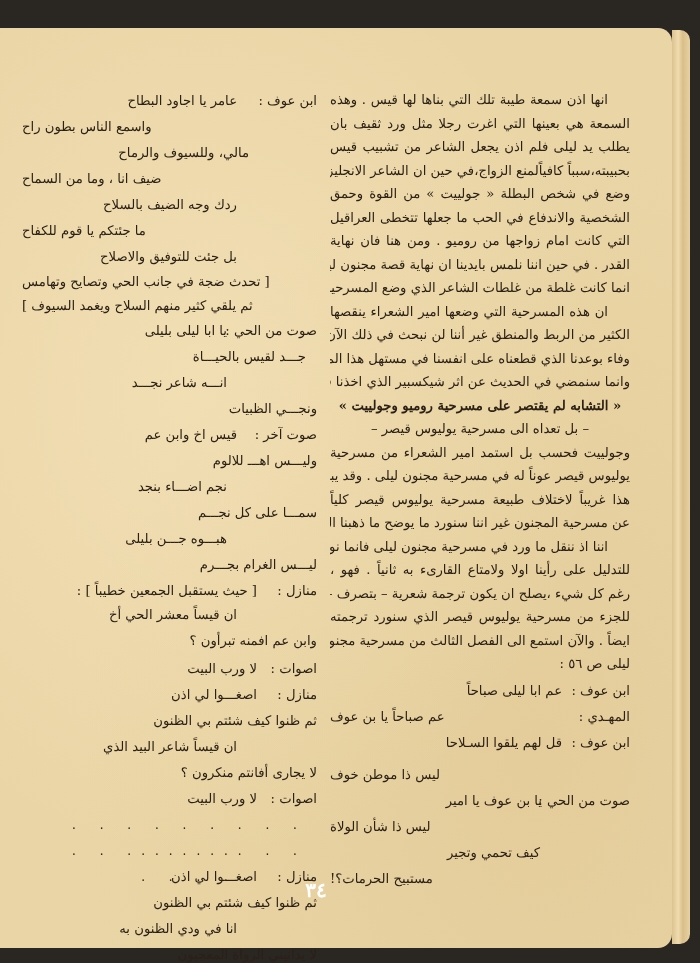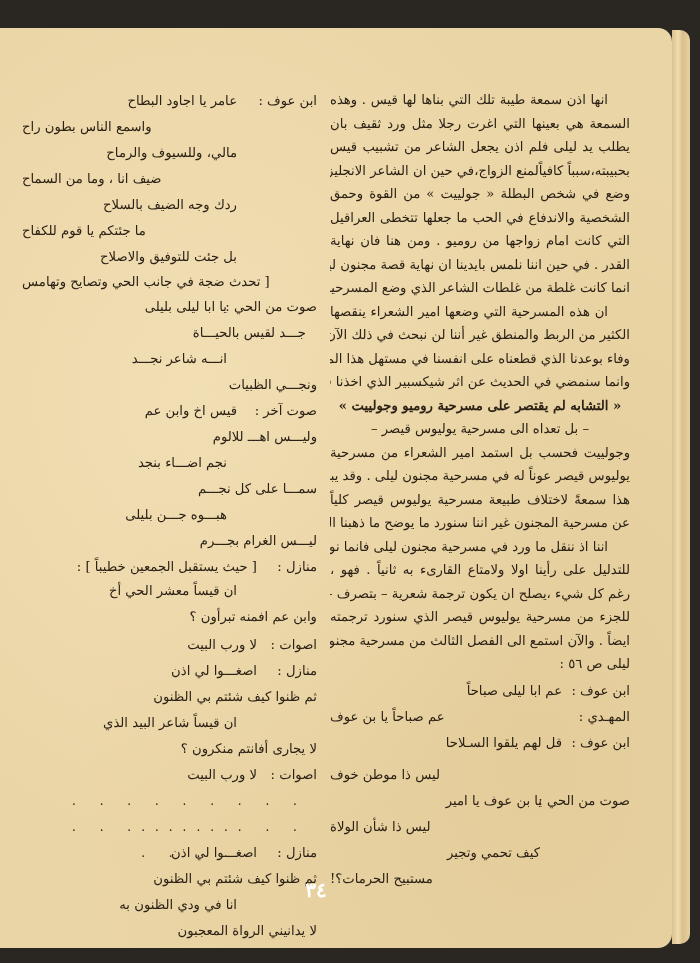--- a/index.html
+++ b/index.html
@@ -68,21 +68,21 @@
     <div class="p-line indent">ان هذه المسرحية التي وضعها امير الشعراء ينقصها</div>
     <div class="p-line">الكثير من الربط والمنطق غير أننا لن نبحث في ذلك الآن</div>
     <div class="p-line">وفاء بوعدنا الذي قطعناه على انفسنا في مستهل هذا المقال</div>
     <div class="p-line">وانما سنمضي في الحديث عن اثر شيكسبير الذي اخذنا فيه .</div>
   </div>
   <div class="p-line center bold">« التشابه لم يقتصر على مسرحية روميو وجولييت »</div>
   <div class="p-line center">– بل تعداه الى مسرحية يوليوس قيصر –</div>
   <div>
     <div class="p-line">وجولييت فحسب بل استمد امير الشعراء من مسرحية</div>
     <div class="p-line">يوليوس قيصر عوناً له في مسرحية مجنون ليلى . وقد يبدو</div>
-    <div class="p-line">هذا سمعةً لاختلاف طبيعة مسرحية يوليوس قيصر كلياً</div>
+    <div class="p-line">هذا غريباً لاختلاف طبيعة مسرحية يوليوس قيصر كلياً</div>
     <div class="p-line last">عن مسرحية المجنون غير اننا سنورد ما يوضح ما ذهبنا اليه .</div>
   </div>
   <div>
     <div class="p-line indent">اننا اذ ننقل ما ورد في مسرحية مجنون ليلى فانما نورده</div>
     <div class="p-line">للتدليل على رأينا اولا ولامتاع القارىء به ثانياً . فهو ،</div>
     <div class="p-line">رغم كل شيء ،يصلح ان يكون ترجمة شعرية – بتصرف –</div>
     <div class="p-line">للجزء من مسرحية يوليوس قيصر الذي سنورد ترجمته</div>
     <div class="p-line">ايضاً . والآن استمع الى الفصل الثالث من مسرحية مجنون</div>
     <div class="p-line last">ليلى ص ٥٦ :</div>
   </div>
@@ -120,37 +120,40 @@
 
 <div class="col col-left">
   <div class="verse">
     <span class="sp">ابن عوف :</span>
     <span class="tx" style="right:80px;">عامر يا اجاود البطاح</span>
   </div>
   <div class="verse">
       <span class="tx" style="left:0;">واسمع الناس بطون راح</span>
     </div>
   <div class="verse">
-      <span class="tx" style="right:80px;">مالي، وللسيوف والرماح</span>
+      <span class="tx" style="right:68px;">مالي، وللسيوف والرماح</span>
     </div>
   <div class="verse">
       <span class="tx" style="left:0;">ضيف انا ، وما من السماح</span>
     </div>
   <div class="verse">
       <span class="tx" style="right:80px;">ردك وجه الضيف بالسلاح</span>
     </div>
   <div class="verse">
       <span class="tx" style="left:0;">ما جئتكم يا قوم للكفاح</span>
     </div>
   <div class="verse">
       <span class="tx" style="right:80px;">بل جئت للتوفيق والاصلاح</span>
     </div>
   <div class="verse" style="height:24px;line-height:24px;">
       <span class="tx" style="left:0;">[ تحدث ضجة في جانب الحي وتصايح وتهامس</span>
     </div>
+  <div class="verse" style="height:24px;line-height:24px;">
+      <span class="tx" style="left:0;">ثم يلقي كثير منهم السلاح ويغمد السيوف ]</span>
+    </div>
   <div class="verse">
     <span class="sp">صوت من الحي :</span>
     <span class="tx" style="right:90px;">يا ابا ليلى بليلى</span>
   </div>
   <div class="verse">
       <span class="tx" style="right:11px;">جـــد لقيس بالحيـــاة</span>
     </div>
   <div class="verse">
       <span class="tx" style="right:90px;">انـــه شاعر نجـــد</span>
     </div>

